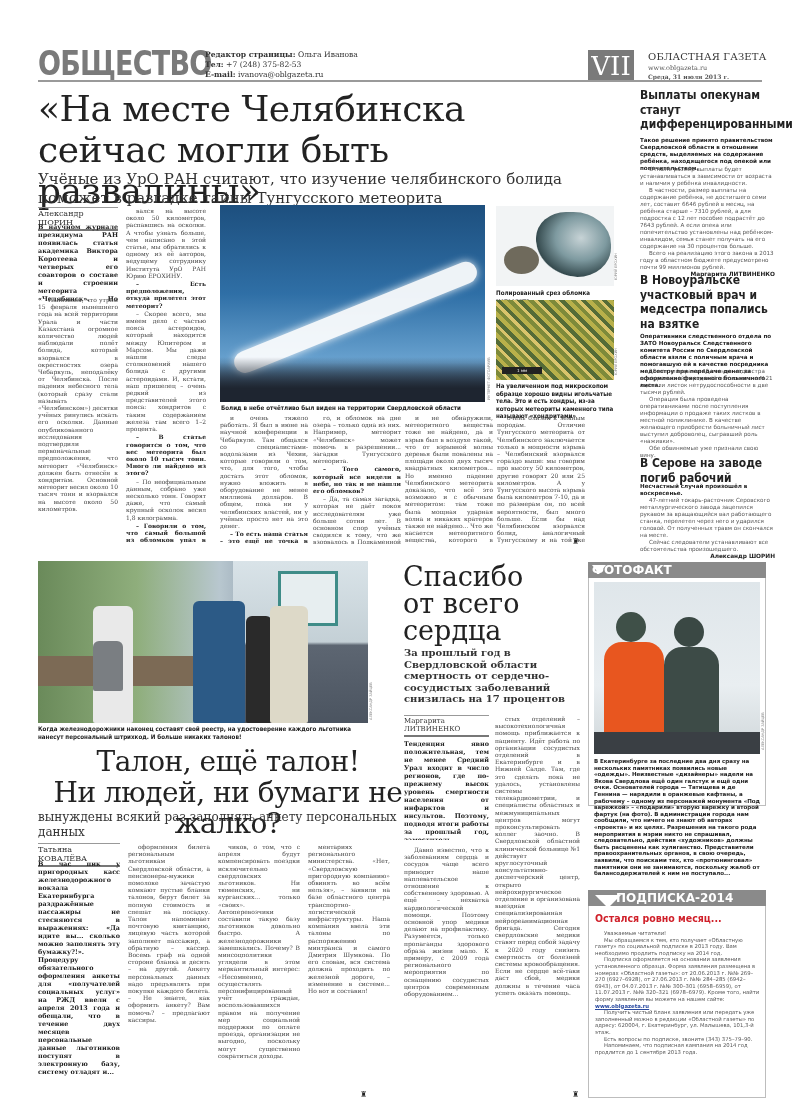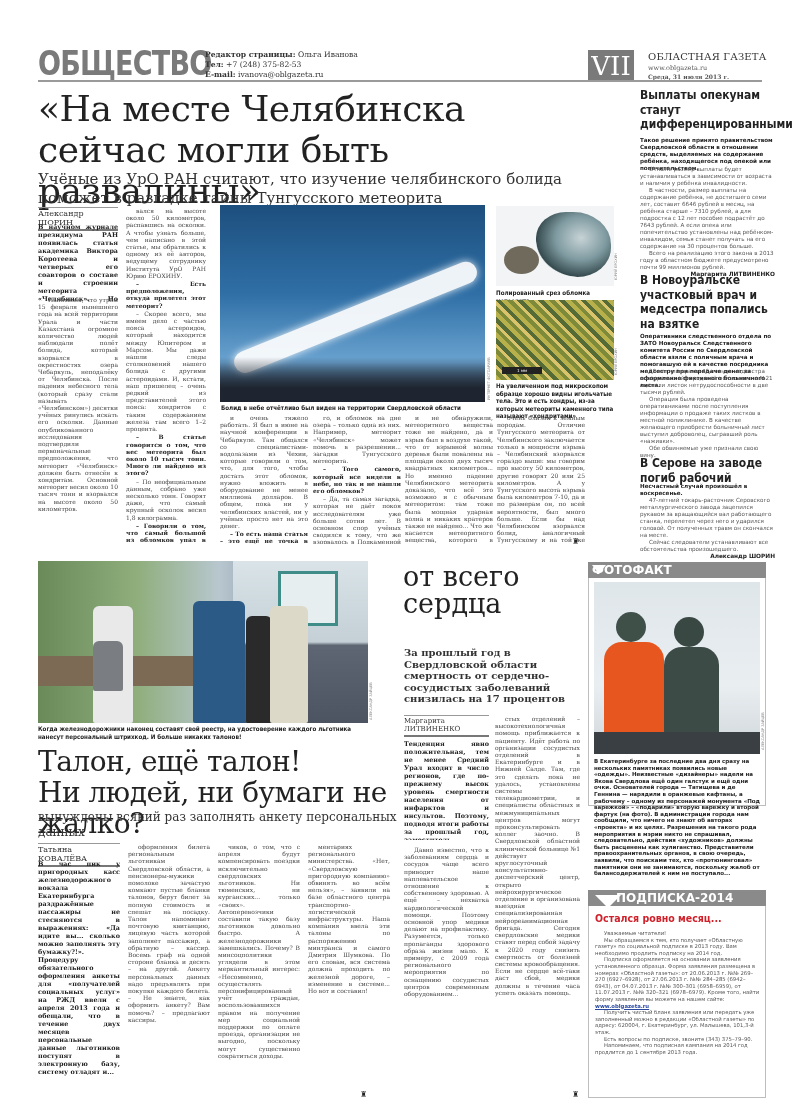--- a/index.html
+++ b/index.html
@@ -50,21 +50,21 @@
   .side-author { font-family: "DejaVu Sans", sans-serif; font-weight: bold; font-size: 5.8px; color: #222; text-align: right; }
 
   .box-header { background: #8a8a8a; color: #fff; font-family: "DejaVu Sans", sans-serif; font-weight: bold; font-size: 12px; line-height: 16px; padding-left: 4px; }
   .box-frame { border: 1px solid #bdbdbd; }
   .monument { background: linear-gradient(180deg, #dfe6ea 0%, #e9eef1 60%, #cfd6d9 100%); }
 
   .red-title { font-family: "DejaVu Sans", sans-serif; font-weight: bold; font-size: 11px; color: #d0202a; transform: scaleX(0.86); transform-origin: left top; }
   .link { color: #2a4aa0; text-decoration: underline; font-weight: bold; }
 
   
-  .h2 { font-family: "DejaVu Serif", serif; font-size: 28px; line-height: 31px; color: #222; letter-spacing: -0.5px; }
+  .h2 { font-family: "DejaVu Serif", serif; font-size: 28px; line-height: 31px; color: #222; letter-spacing: -0.5px; text-align: center; }
   .sub2 { font-family: "DejaVu Serif", serif; font-size: 12px; line-height: 15px; color: #333; }
   .h3 { font-family: "DejaVu Serif", serif; font-size: 27px; line-height: 27px; color: #222; }
   .sub3 { font-family: "DejaVu Serif", serif; font-weight: bold; font-size: 10px; line-height: 11.5px; color: #333; }
   .end-mark { font-size: 8px; color: #222; }
 </style>
 </head>
 <body>
 
 <div class="abs rubric">ОБЩЕСТВО</div>
 <div class="abs editor">
@@ -229,20 +229,21 @@
     <p>оформления билета региональным льготникам Свердловской области, а пенсионеры-мужики помолоке зачастую комкают пустые бланки талонов, берут билет за полную стоимость и спешат на посадку. Талон напоминает почтовую квитанцию, лицевую часть которой заполняет пассажир, а обратную – кассир. Восемь граф на одной стороне бланка и десять – на другой. Анкету персональных данных надо предъявлять при покупке каждого билета. – Не знаете, как оформить анкету? Вам помочь? – предлагают кассиры.</p>
   </div>
 <div class="abs col" style="left:218px; top:843px; width:82px; height:255px;">
     <p>чиков, о том, что с апреля будут компенсировать поездки исключительно свердловских льготников. Ни тюменских, ни курганских... только «своих». Автоперевозчики составили такую базу льготников довольно быстро. А железнодорожники замешкались. Почему? В минсоцполитики углядели в этом меркантильный интерес: «Несомненно, осуществлять персонифицированный учёт граждан, воспользовавшихся правом на получение мер социальной поддержки по оплате проезда, организации не выгодно, поскольку могут существенно сократиться доходы.</p>
   </div>
 <div class="abs col" style="left:308px; top:843px; width:82px; height:255px;">
     <p>ментариях регионального министерства. «Нет, «Свердловскую пригородную компанию» обвинять во всём нельзя», – заявили на базе областного центра транспортно-логистической инфраструктуры. Наша компания ввела эти талоны по распоряжению минтранса и самого Дмитрия Шумкова. По его словам, вся система должна проходить по железной дороге, – изменение в системе... Но вот и составил!</p>
   </div>
 
 <div class="abs h3" style="left:403px; top:563px; width:180px;">
+  <div>Спасибо</div>
   <div>от всего</div>
   <div>сердца</div>
 </div>
 <div class="abs sub3" style="left:404px; top:647px; width:175px;">За прошлый год в Свердловской области смертность от сердечно-сосудистых заболеваний снизилась на 17 процентов</div>
 <div class="abs" style="left:404px; top:715px; width:85px;">
   <div class="byline" style="font-size:7px; line-height:8px;">Маргарита ЛИТВИНЕНКО</div>
 </div>
 <div class="abs col lead" style="left:404px; top:740px; width:85px; height:100px;">Тенденция явно положительная, тем не менее Средний Урал входит в число регионов, где по-прежнему высок уровень смертности населения от инфарктов и инсультов. Поэтому, подводя итоги работы за прошлый год, заместитель министра здравоохранения области Диляра Медведская назвала задачей номер один снижение этого показателя.</div>
 <div class="abs col" style="left:404px; top:846px; width:85px; height:252px;">
     <p>Давно известно, что к заболеваниям сердца и сосудов чаще всего приводит наше наплевательское отношение к собственному здоровью. А ещё – нехватка кардиологической помощи. Поэтому основной упор медики делают на профилактику. Разумеется, только пропаганды здорового образа жизни мало. К примеру, с 2009 года регионального мероприятия по оснащению сосудистых центров современным оборудованием...</p>

